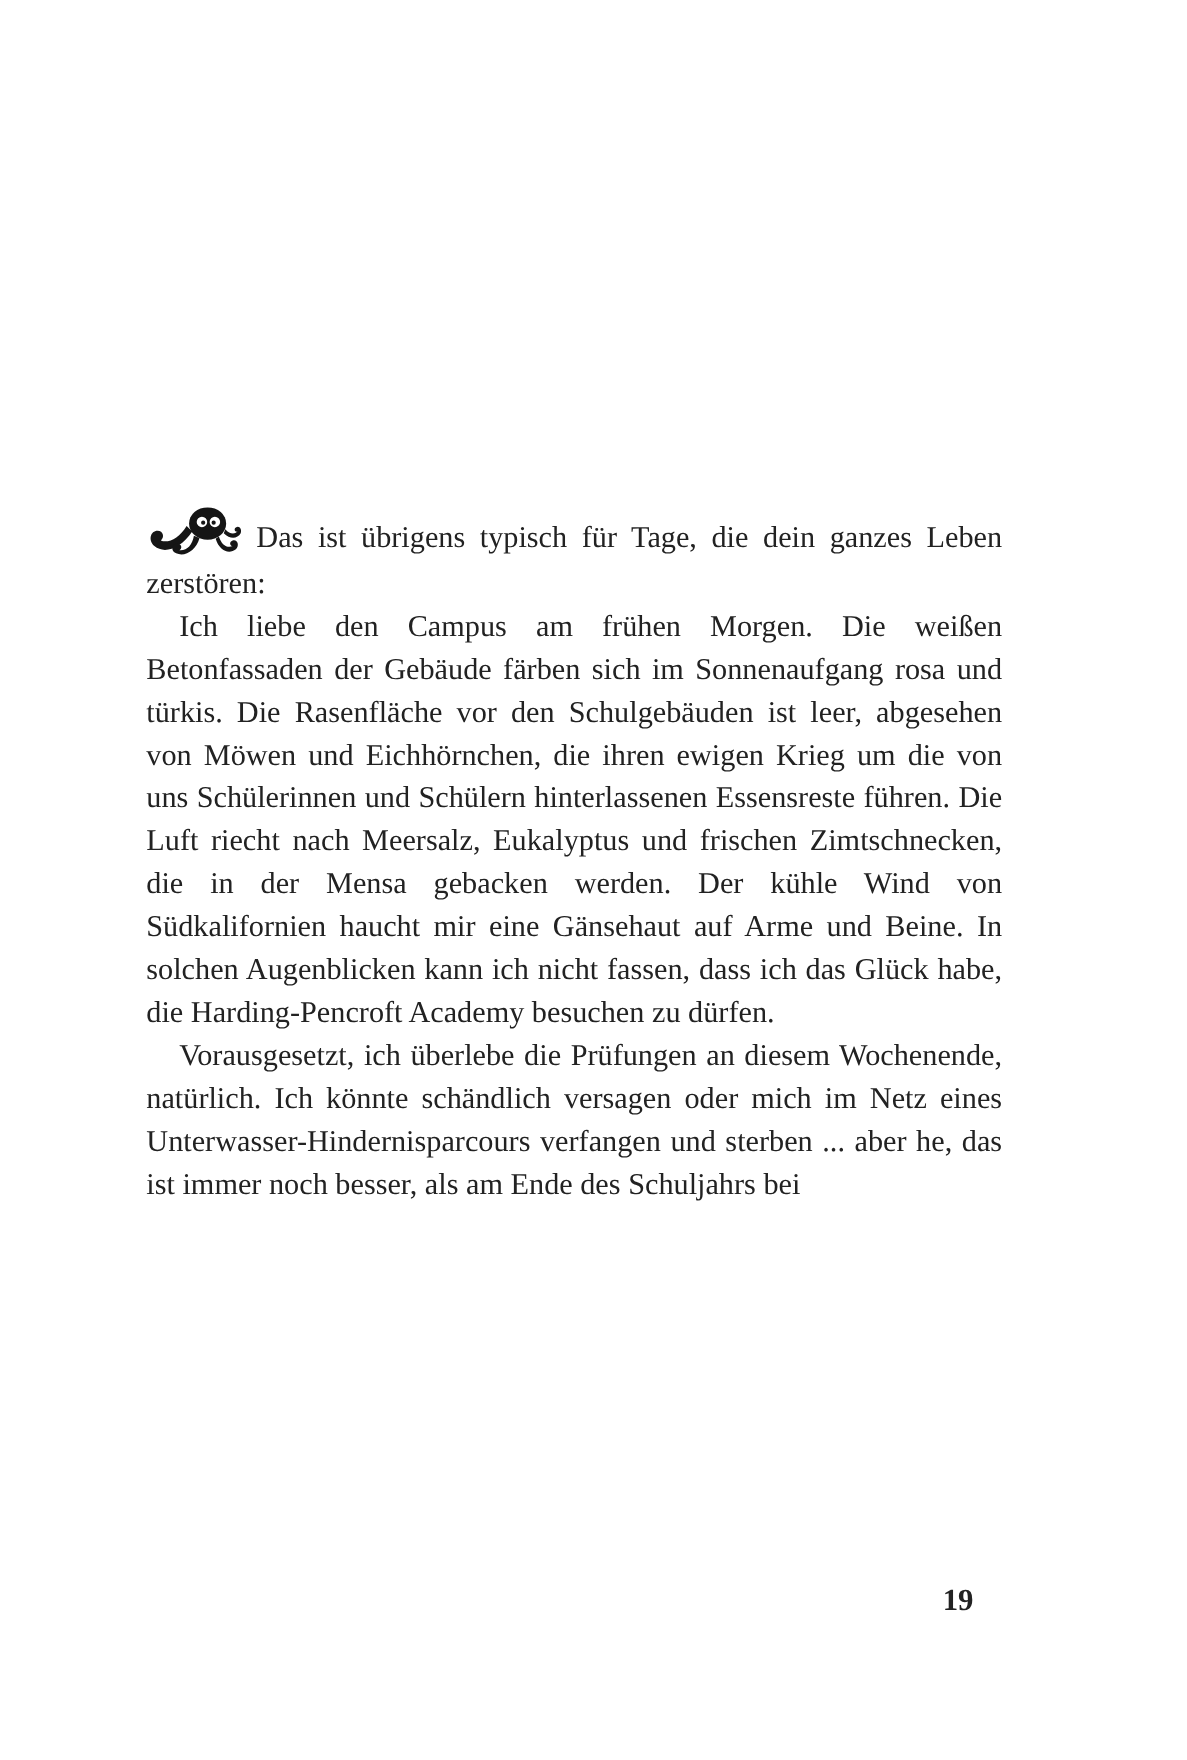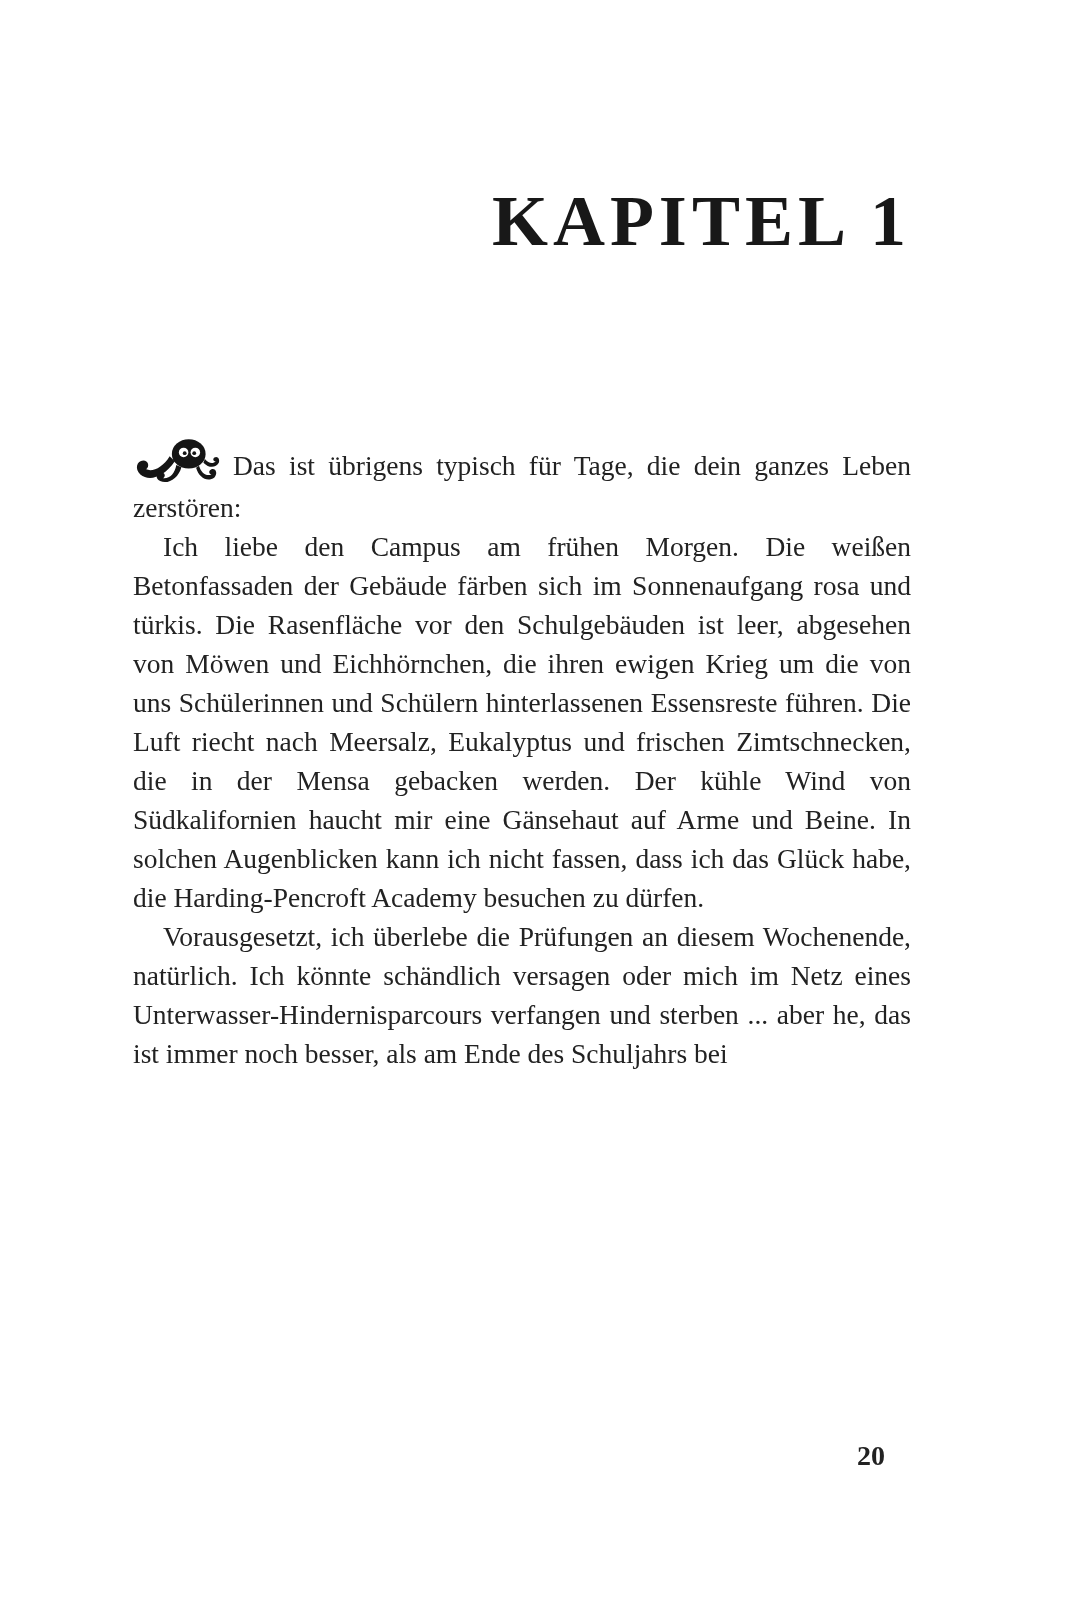--- a/index.html
+++ b/index.html
@@ -25,21 +25,21 @@
     text-align: right;
     font-family: "Liberation Serif", "DejaVu Serif", serif;
     font-size: 72px;
     font-weight: bold;
     letter-spacing: 5px;
     color: #181818;
     line-height: 1;
   }
   .content {
     position: absolute;
-    top: 436px;
+    top: 458px;
     left: 133px;
     width: 778px;
     font-size: 27.5px;
     line-height: 39px;
     text-align: justify;
     color: #222222;
   }
   .content p {
     margin: 0;
     padding: 0;
@@ -60,21 +60,20 @@
     font-size: 28px;
     font-weight: bold;
     color: #222222;
   }
 </style>
 </head>
 <body>
 
 <div class="page">
 
-  <div class="chapter-title">KAPITEL 1</div>
 
   <div class="content">
 
     <p>
       <span class="ornament">
         <svg width="88" height="52" viewBox="0 0 120 70" aria-hidden="true">
           <g fill="#151515">
             <ellipse cx="76" cy="24" rx="23" ry="20"></ellipse>
             <path d="M57 34 C42 56 22 62 10 52 C2 45 5 33 14 33 C21 33 23 41 18 45 C27 49 41 42 50 27 Z"></path>
             <path d="M66 42 C62 57 48 66 37 61 C30 58 31 49 38 49 C44 49 45 55 41 57 C50 58 57 51 59 39 Z"></path>
@@ -94,15 +93,15 @@
     <p class="indented">
       <span>Ich liebe den Campus am frühen Morgen. Die weißen Betonfassaden der Gebäude färben sich im Sonnenaufgang rosa und türkis. Die Rasenfläche vor den Schulgebäuden ist leer, abgesehen von Möwen und Eichhörnchen, die ihren ewigen Krieg um die von uns Schülerinnen und Schülern hinterlassenen Essensreste führen. Die Luft riecht nach Meersalz, Eukalyptus und frischen Zimtschnecken, die in der Mensa gebacken werden. Der kühle Wind von Südkalifornien haucht mir eine Gänsehaut auf Arme und Beine. In solchen Augenblicken kann ich nicht fassen, dass ich das Glück habe, die Harding-Pencroft Academy besuchen zu dürfen.</span>
     </p>
 
     <p class="indented">
       <span>Vorausgesetzt, ich überlebe die Prüfungen an diesem Wochenende, natürlich. Ich könnte schändlich versagen oder mich im Netz eines Unterwasser-Hindernisparcours verfangen und sterben ... aber he, das ist immer noch besser, als am Ende des Schuljahrs bei</span>
     </p>
 
   </div>
 
-  <div class="page-number">20</div>
+  <div class="page-number">19</div>
 
 </div>
 
 </body></html>

